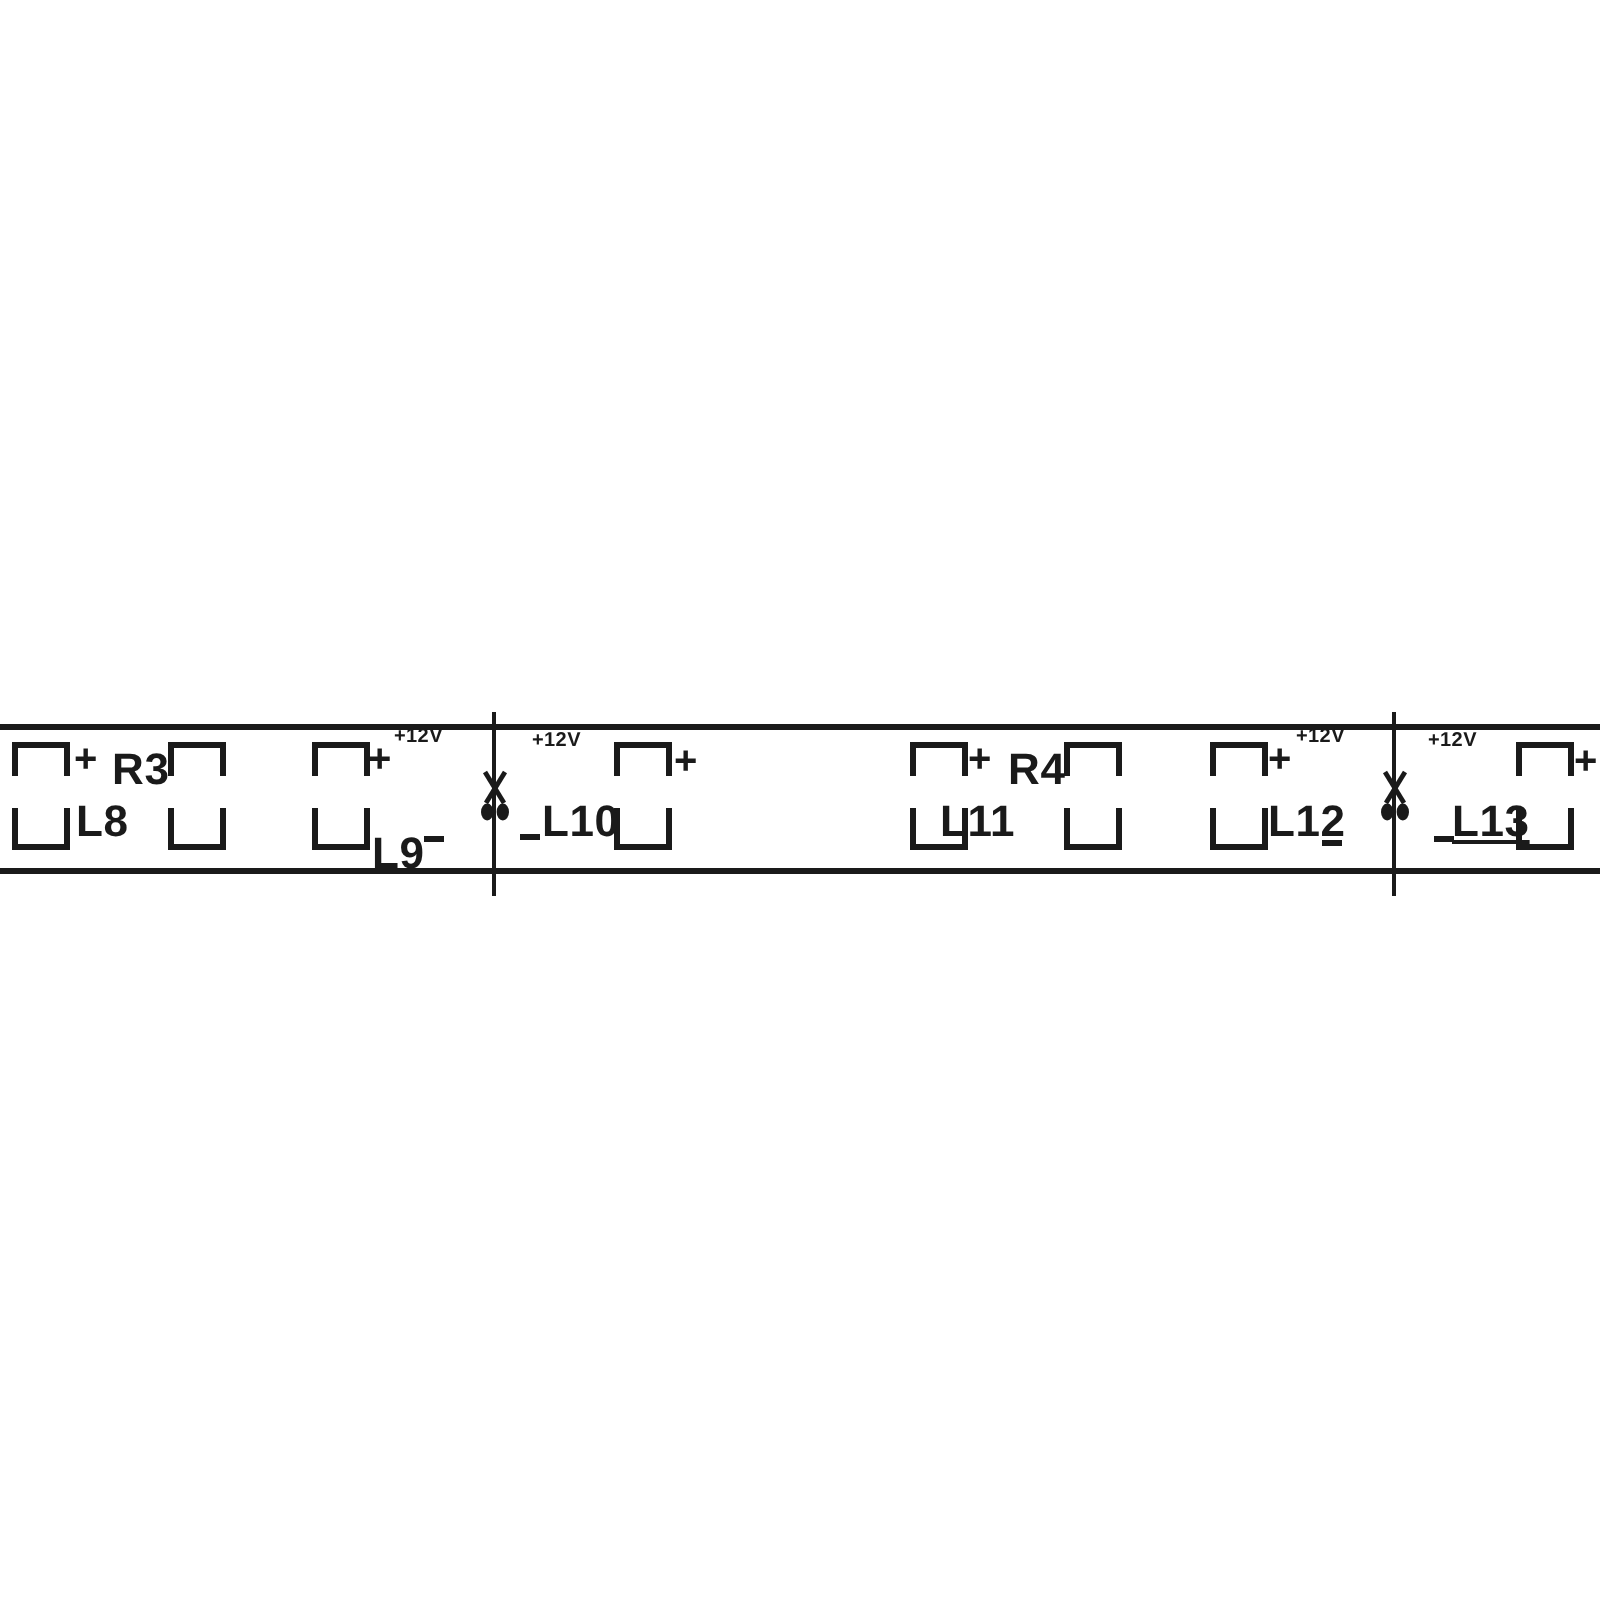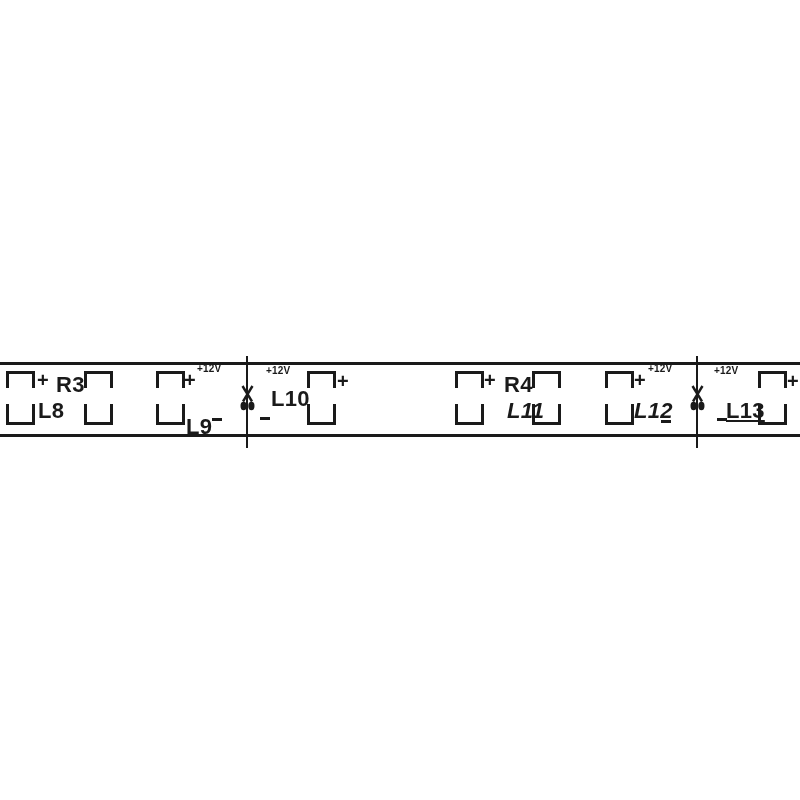--- a/index.html
+++ b/index.html
@@ -79,24 +79,24 @@
       <div class="pad bottom" style="left: 532px; top: 404px;"></div>
       <div class="pad top" style="left: 605px; top: 371px;"></div>
       <div class="pad bottom" style="left: 605px; top: 404px;"></div>
       <div class="pad top" style="left: 758px; top: 371px;"></div>
       <div class="pad bottom" style="left: 758px; top: 404px;"></div>
     </div>
   <div id="labels-layer">
       <span class="lbl ref" style="left: 38px; top: 400px;">L8</span>
       <span class="lbl ref" style="left: 56px; top: 374px;">R3</span>
       <span class="lbl ref" style="left: 186px; top: 416px;">L9</span>
-      <span class="lbl ref" style="left: 271px; top: 388px;">L10</span>
-      <span class="lbl ref" style="left: 507px; top: 400px; font-style: italic;">L11</span>
+      <span class="lbl ref" style="left: 271px; top: 400px;">L10</span>
+      <span class="lbl ref" style="left: 470px; top: 400px;">L11</span>
       <span class="lbl ref" style="left: 504px; top: 374px;">R4</span>
-      <span class="lbl ref" style="left: 634px; top: 400px; font-style: italic;">L12</span>
+      <span class="lbl ref" style="left: 634px; top: 400px;">L12</span>
       <span class="lbl ref" style="left: 726px; top: 400px; text-decoration: underline;">L13</span>
       <span class="lbl voltage" style="left: 197px; top: 364px;">+12V</span>
       <span class="lbl voltage" style="left: 266px; top: 366px;">+12V</span>
       <span class="lbl voltage" style="left: 648px; top: 364px;">+12V</span>
       <span class="lbl voltage" style="left: 714px; top: 366px;">+12V</span>
       <span class="lbl plus" style="left: 37px; top: 370px;">+</span>
       <span class="lbl plus" style="left: 184px; top: 370px;">+</span>
       <span class="lbl plus" style="left: 337px; top: 371px;">+</span>
       <span class="lbl plus" style="left: 484px; top: 370px;">+</span>
       <span class="lbl plus" style="left: 634px; top: 370px;">+</span>

